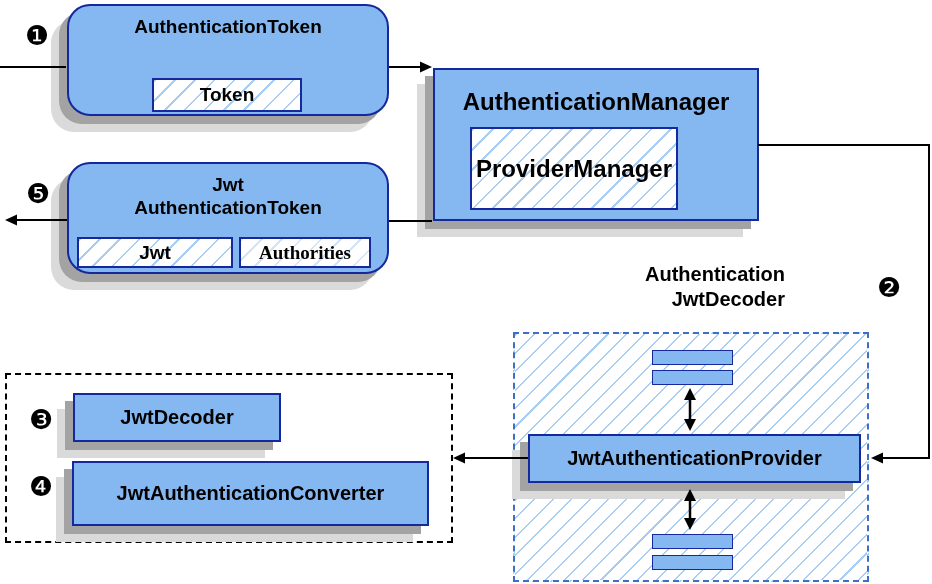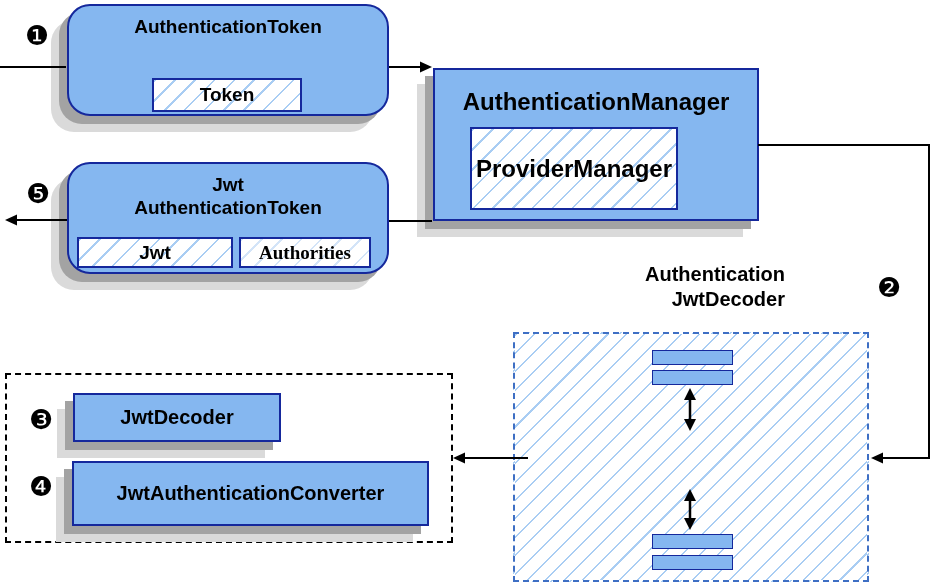--- a/index.html
+++ b/index.html
@@ -87,20 +87,21 @@
   <div class="group-label" style="left:595px;top:262px;width:190px;">
     <span>Authentication</span>
     <span>JwtDecoder</span>
   </div>
 
   <div class="bar" style="left:652px;top:350px;"></div>
   <div class="bar" style="left:652px;top:370px;"></div>
   <div class="bar" style="left:652px;top:534px;"></div>
   <div class="bar" style="left:652px;top:555px;"></div>
 
+  <div class="node plain-node" style="left:528px;top:434px;width:333px;height:49px;">JwtAuthenticationProvider</div>
 
   <div class="node plain-node" style="left:73px;top:393px;width:208px;height:49px;">JwtDecoder</div>
 
   <div class="node plain-node" style="left:72px;top:461px;width:357px;height:65px;">JwtAuthenticationConverter</div>
 
   <svg class="connectors" width="932" height="584" viewBox="0 0 932 584">
     <g stroke="#000" stroke-width="2" fill="none">
       <path d="M0,67 H66"></path>
       <path d="M389,67 H421"></path>
       <path d="M758,145 H929 V458 H882"></path>

